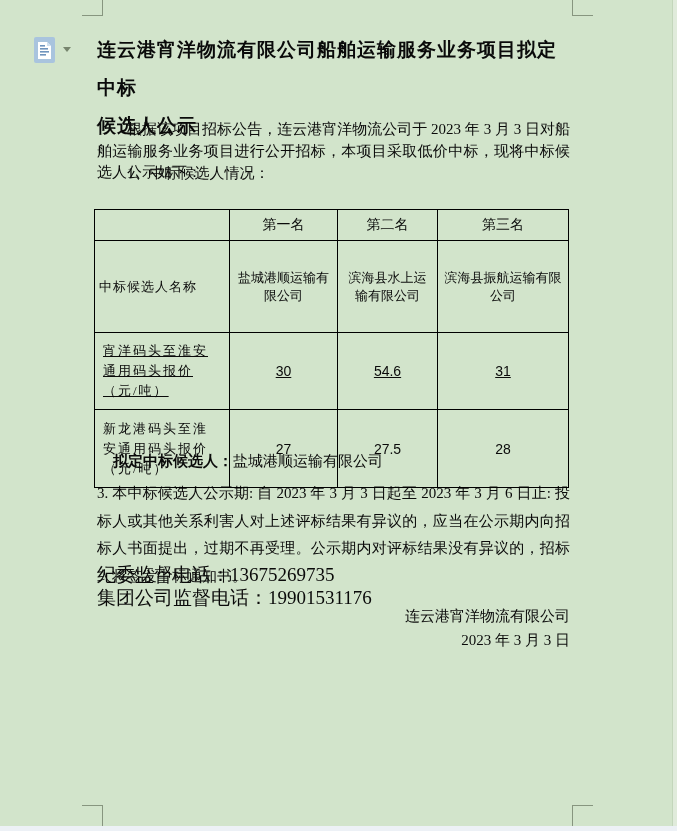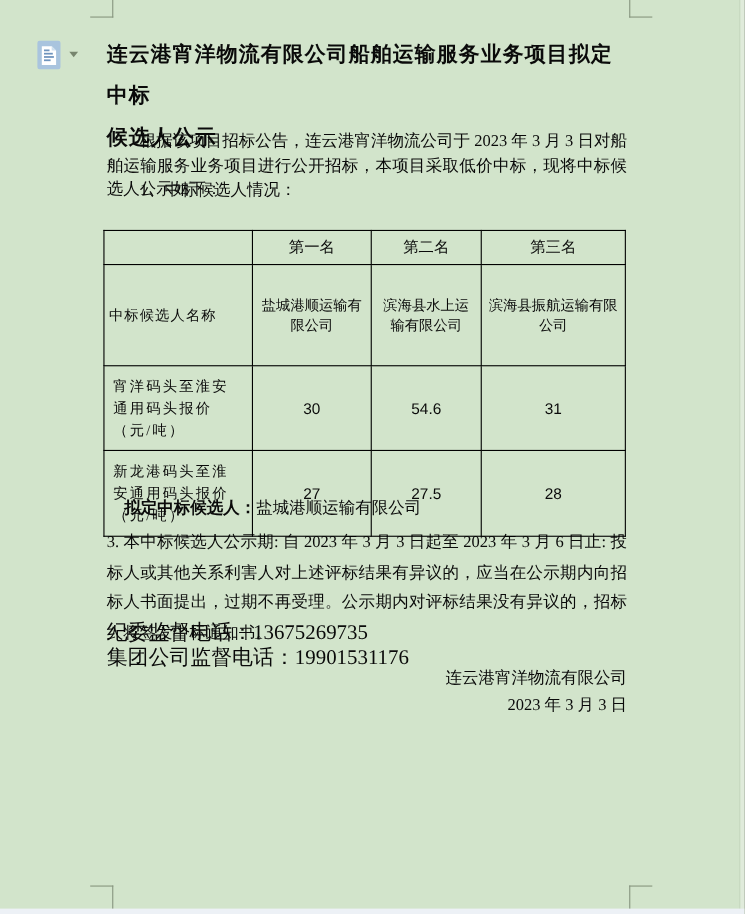--- a/index.html
+++ b/index.html
@@ -34,21 +34,21 @@
   .phone-1 { top:562px; }
   .phone-2 { top:585px; }
   .sig { position:absolute; left:0; width:100%; text-align:right; font-size:15px; }
   .sig-name { top:607px; padding-right:2px; }
   .sig-date { top:631px; padding-right:6px; }
   
   table.cand { position:absolute; left:94px; top:183px; width:474px; border-collapse:collapse; table-layout:fixed;margin-top:26px; }
   table.cand th, table.cand td { border:1px solid #000; font-weight:normal; vertical-align:middle; overflow:hidden; }
   table.cand thead th { height:28px; font-size:14px; text-align:center; }
   table.cand .r0 td { height:83px; }
-  table.cand .r1 td { height:68px; }
+  table.cand .r1 td { height:68px;text-decoration:underline; }
   table.cand .r2 td { height:69px; }
   td.lab { font-size:13px; text-align:left; padding:4px 8px; letter-spacing:2px; line-height:20px; }
   .r0 td.lab { text-align:left; letter-spacing:1px; padding:4px 4px; }
   td.company { font-size:13px; text-align:center; line-height:18px; padding:2px 6px; }
   td.num { font-size:14px; text-align:center; font-family:"Liberation Sans","DejaVu Sans",sans-serif; }
 </style>
 </head>
 <body>
 
 <div id="screen">

